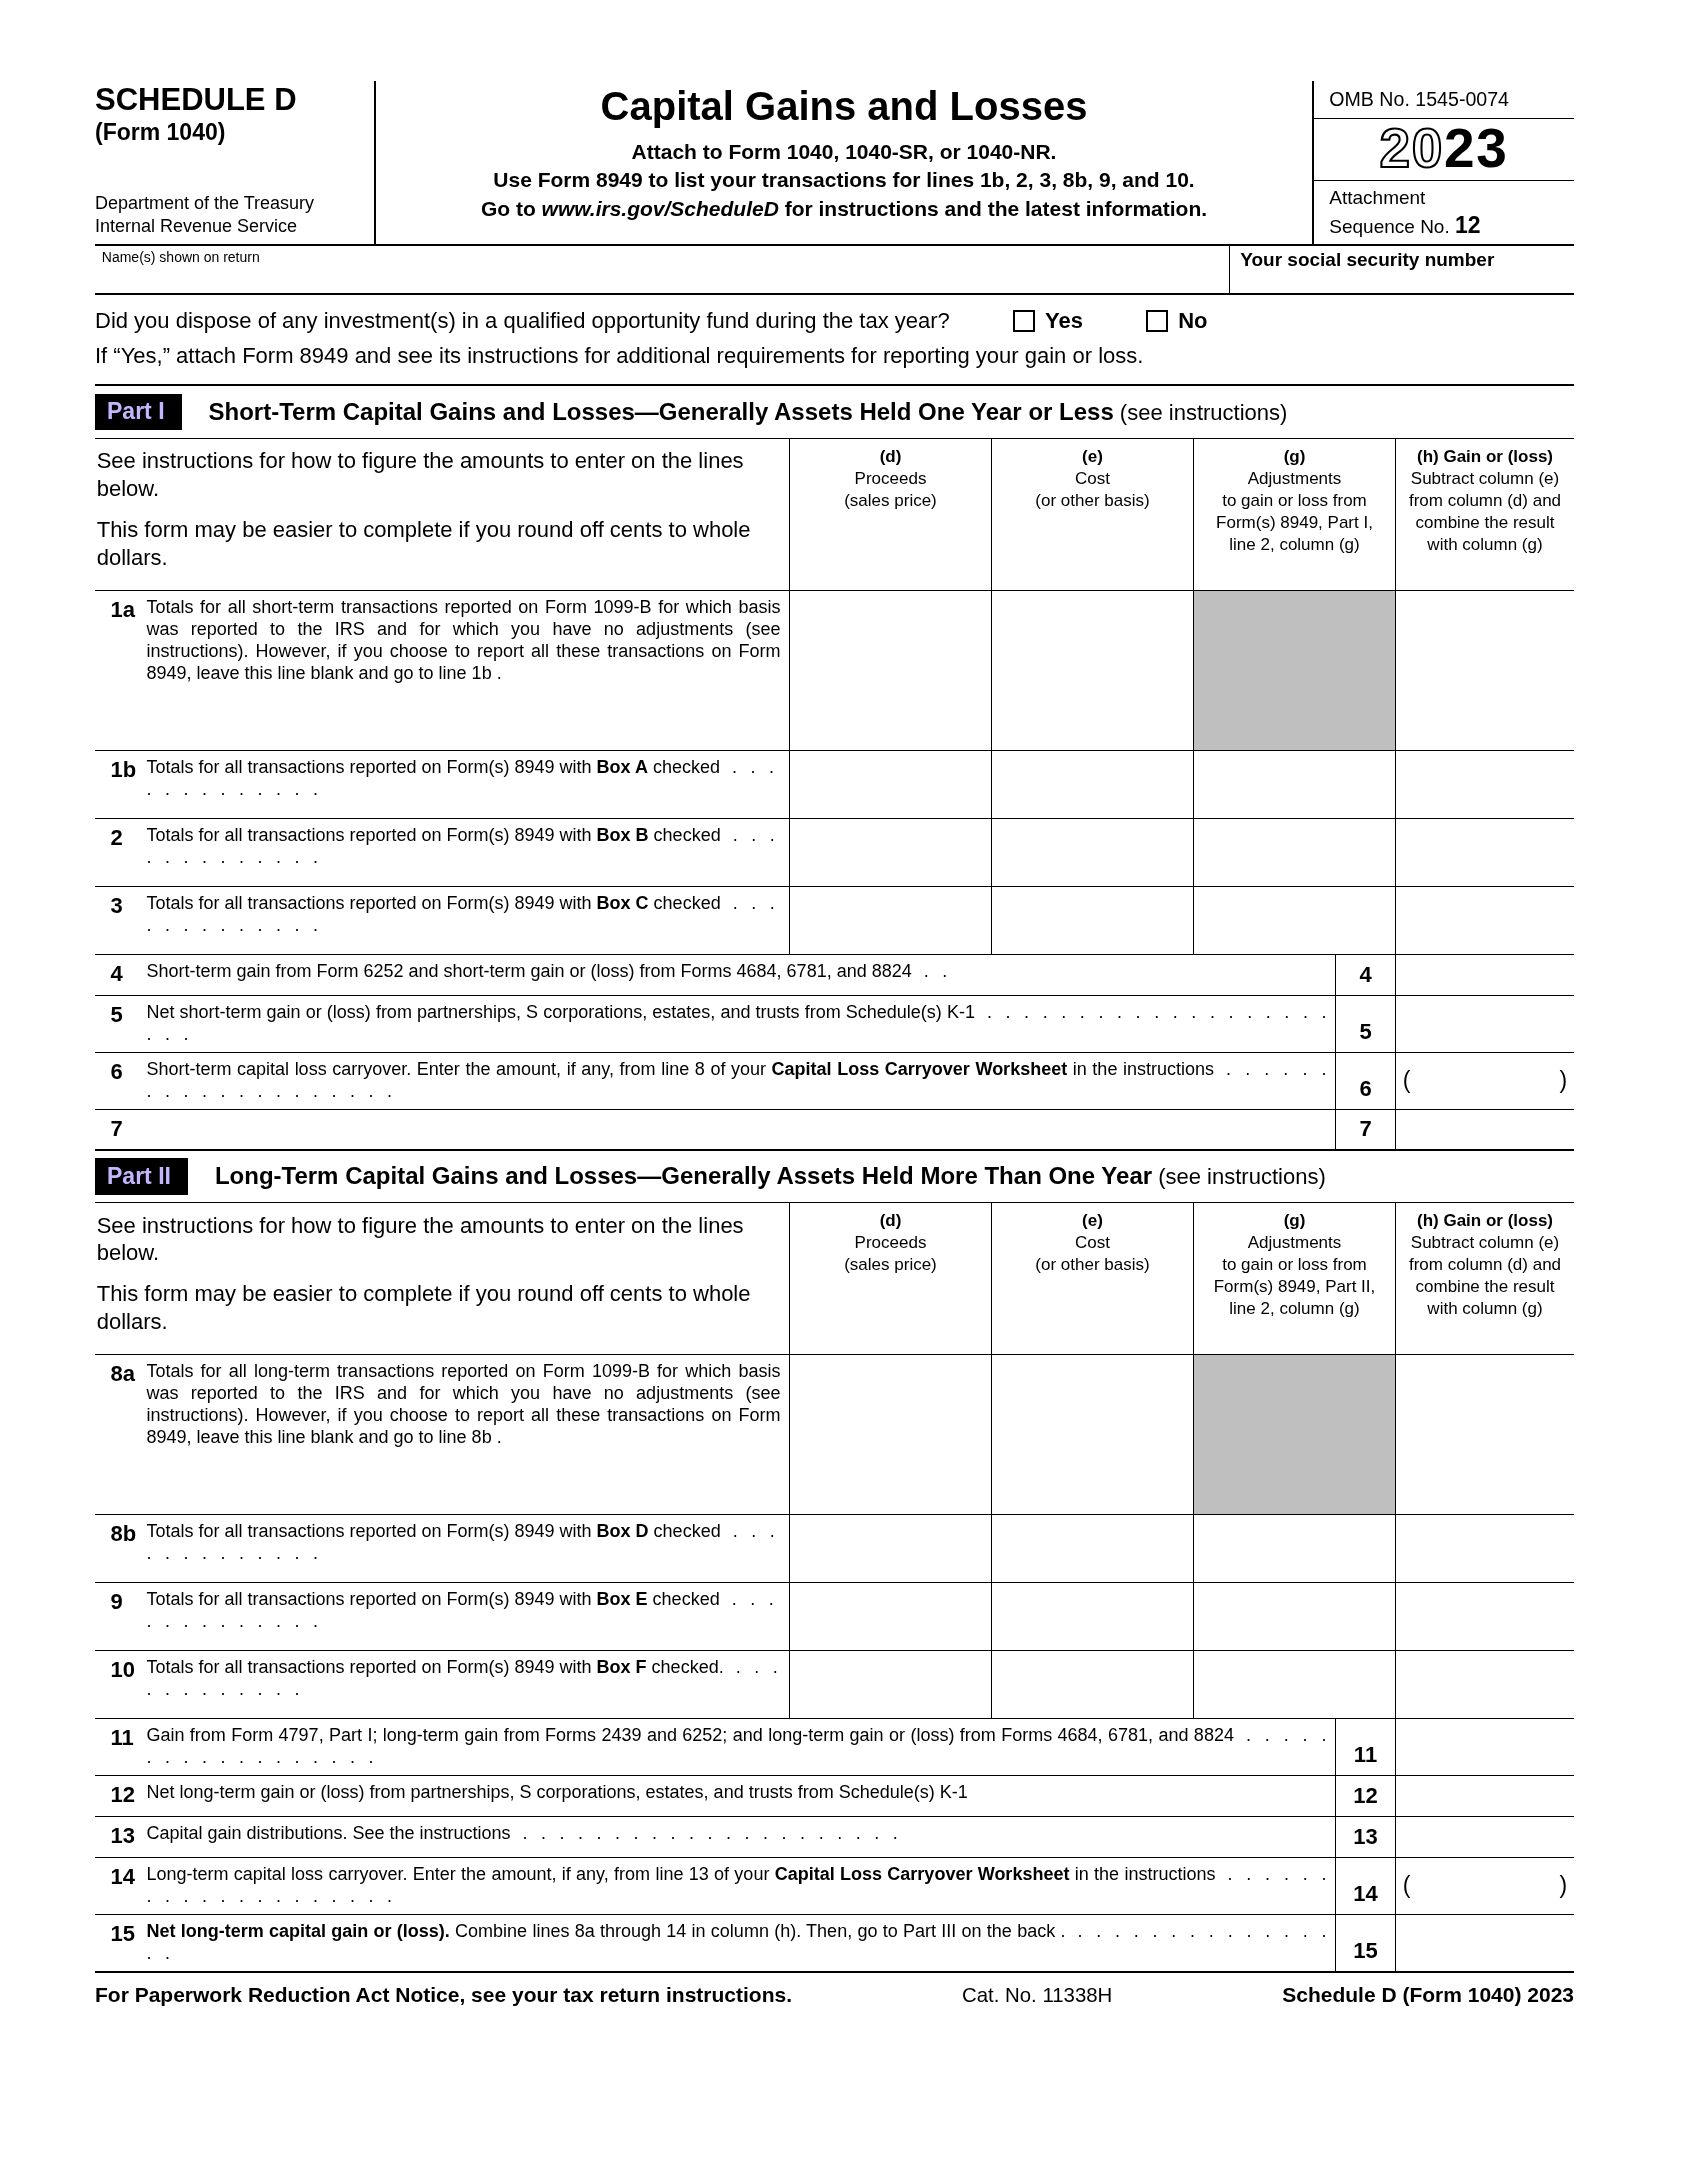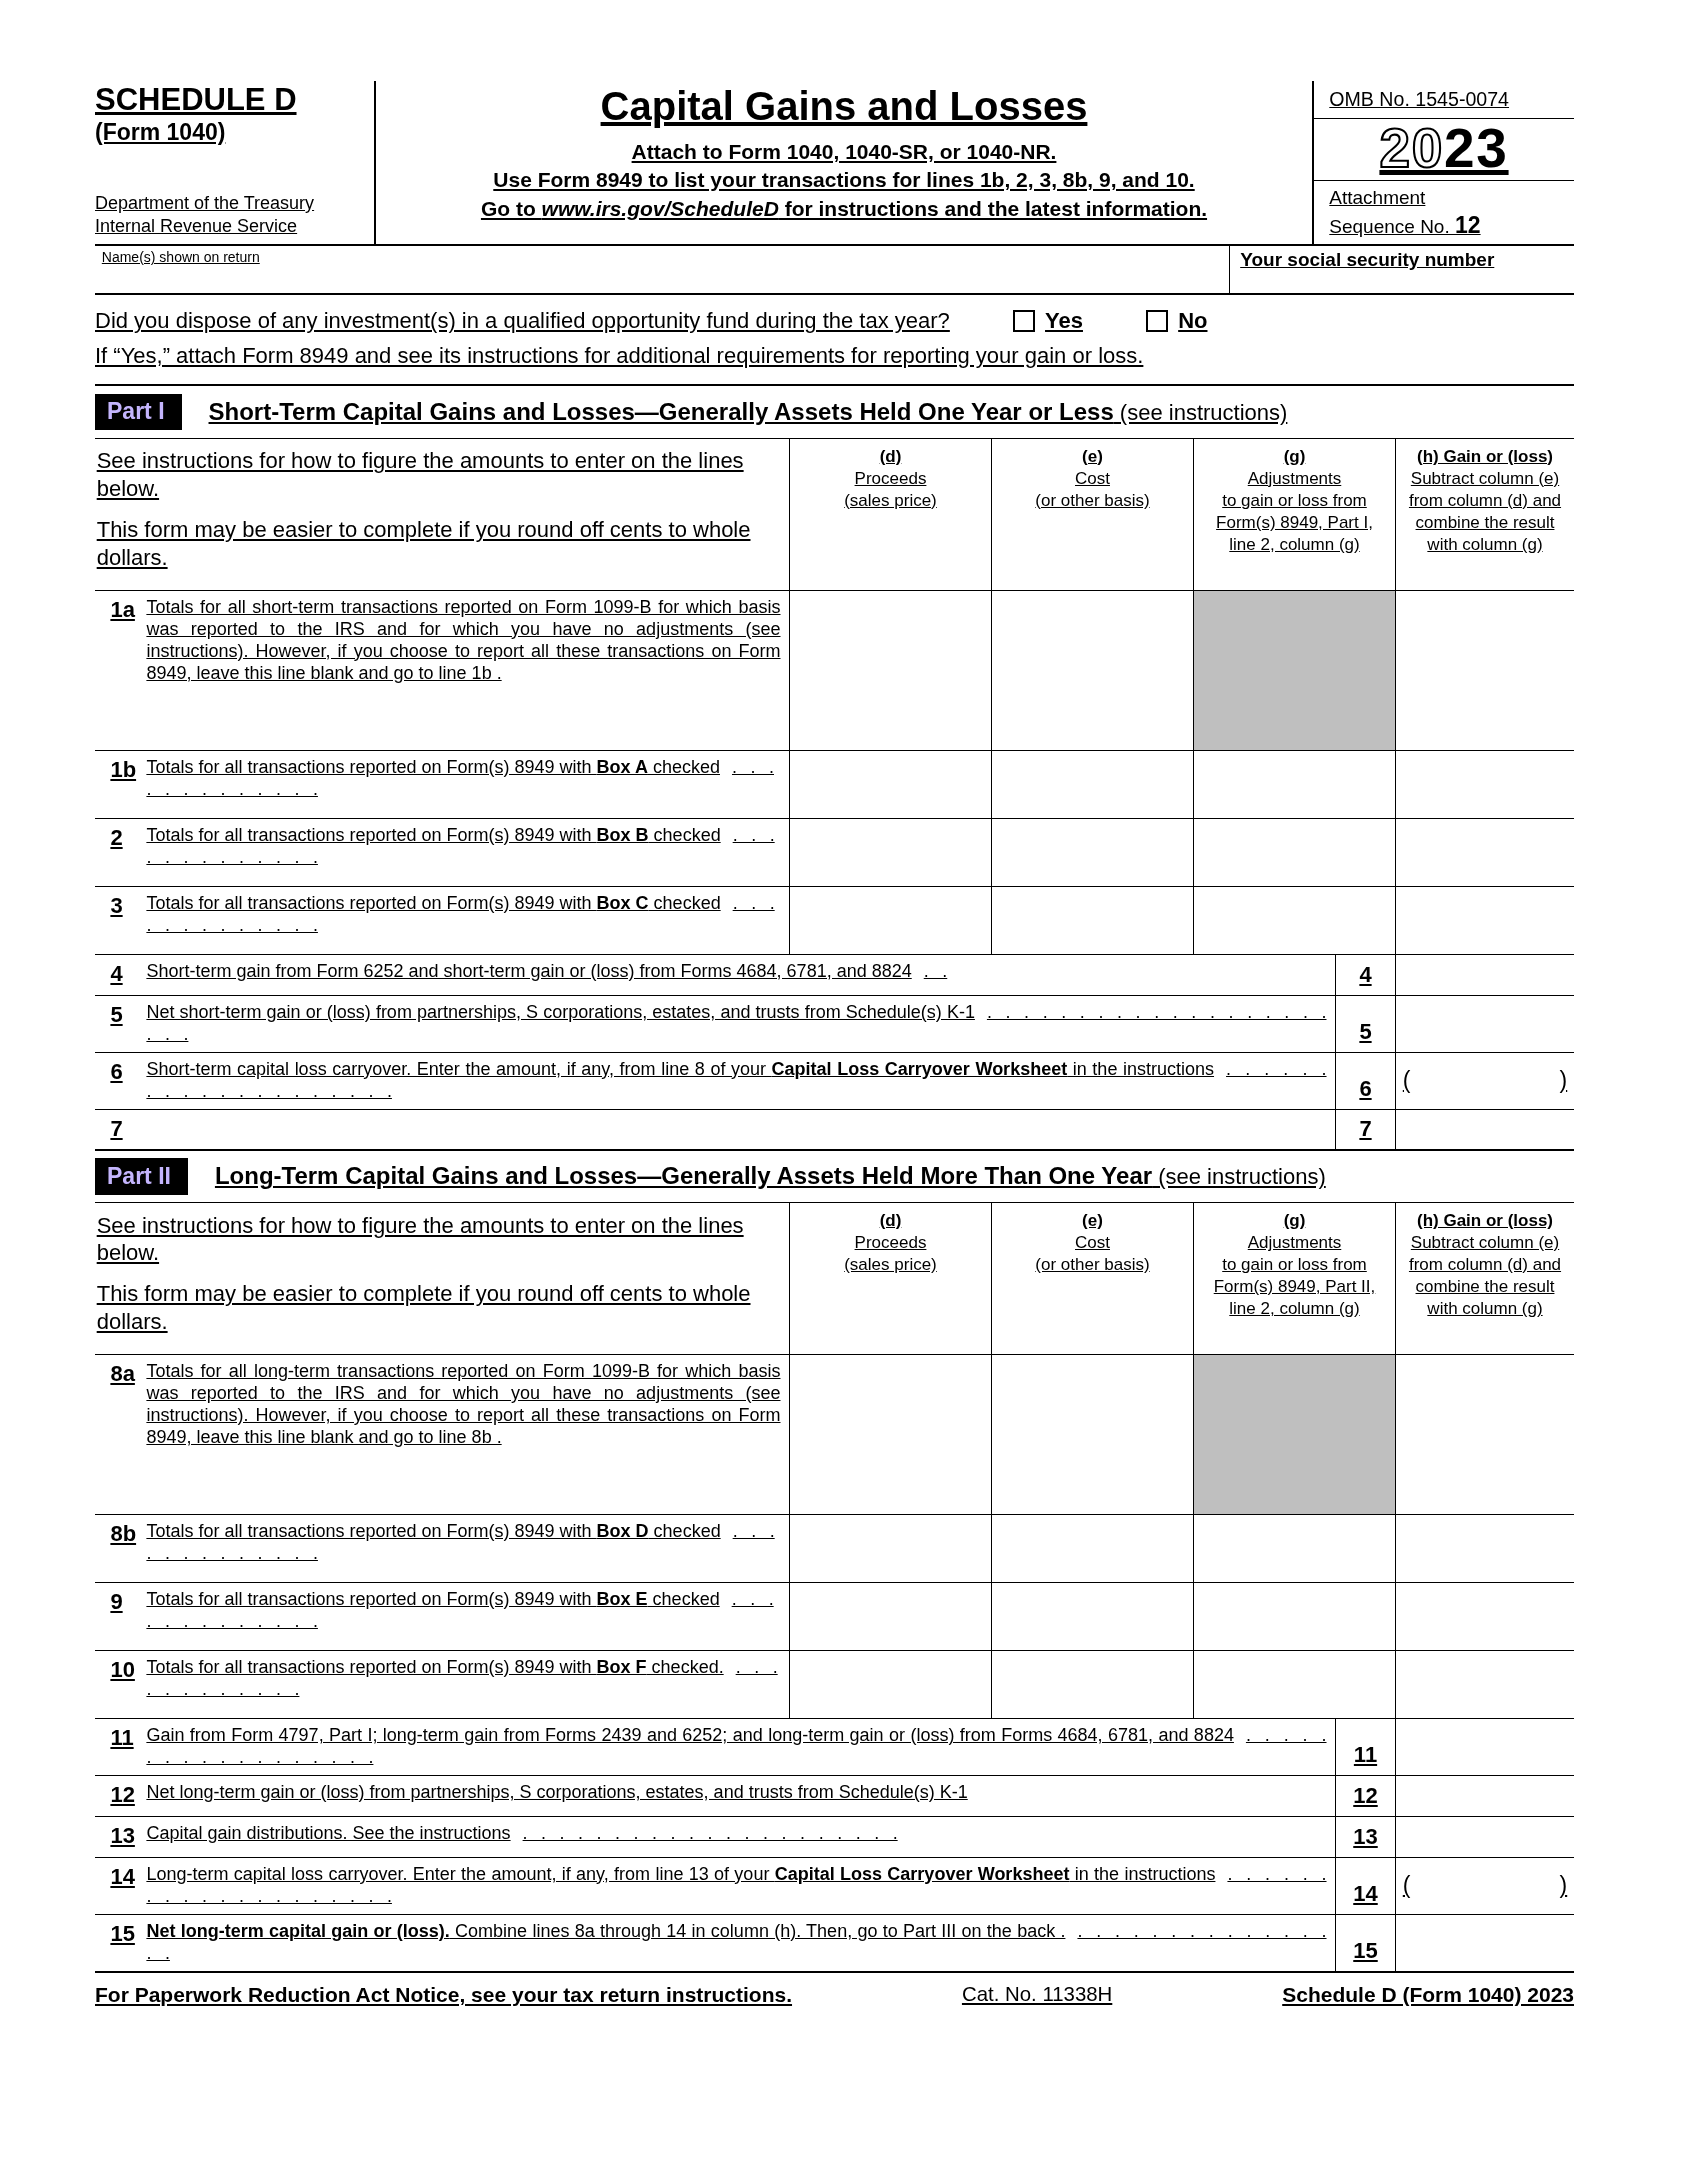--- a/index.html
+++ b/index.html
@@ -1,18 +1,18 @@
 <!DOCTYPE html>
 <html style="font-size:13.6px"><head>
 <meta charset="utf-8">
 <style>
   * { box-sizing: border-box; }
   html,body { margin:0; padding:0; background:#fff; }
   body { color:#000; font-family:"Liberation Sans", sans-serif; }
-  .page { width:1669px; height:2181px; padding:81px 95px 34px 95px; overflow:hidden; background:#fff;text-decoration:underline; }
+  .page { width:1669px; height:2181px; padding:81px 95px 34px 95px; overflow:hidden; background:#fff; }
 
   
   .hdr { display:flex; border-bottom:2.6px solid #000; min-height:129px; }
   .hdr-left { width:281px; border-right:2.6px solid #000; padding:3.4px 8.5px 3.4px 0; display:flex; flex-direction:column; }
   .sched-d { font-size:31px; font-weight:bold; line-height:1.05; }
   .form-1040 { font-size:23px; font-weight:bold; margin-top:1.7px; }
   .dept { margin-top:auto; font-size:18px; line-height:1.25; padding-bottom:3.4px; }
   .hdr-mid { flex:1; text-align:center; padding:1.7px 20.4px 5.1px 20.4px; }
   .form-title { font-size:40px; font-weight:bold; margin:1.7px 0 8.5px 0; }
   .hdr-sub { font-size:21px; font-weight:bold; line-height:1.35; }
@@ -64,21 +64,21 @@
   .rtext { flex:1; font-size:18px; line-height:1.22; }
   .just { text-align:justify; }
   .dots { word-spacing:8.5px; padding-left:12px; white-space:normal; }
 
   .amt { border-left:1.7px solid #000; background:#fff; }
   .amt.shaded { background:#bfbfbf; }
   .amt.paren { display:flex; justify-content:space-between; align-items:center; font-size:23px; padding:0 6.8px; }
   .numbox { border-left:1.7px solid #000; display:flex; align-items:flex-end; justify-content:center; font-weight:bold; font-size:22px; padding-bottom:6.8px; }
 
   
-  .footer { display:flex; align-items:center; padding-top:10.2px; font-size:21px; }
+  .footer { display:flex; align-items:flex-end; padding-top:10.2px; font-size:21px; }
   .f-left { font-weight:bold; }
   .f-mid { flex:1; text-align:center; font-size:20.4px; }
   .f-right { font-weight:bold; }
 </style>
 </head>
 <body>
 
 <div class="page">
 
   <div class="hdr">

